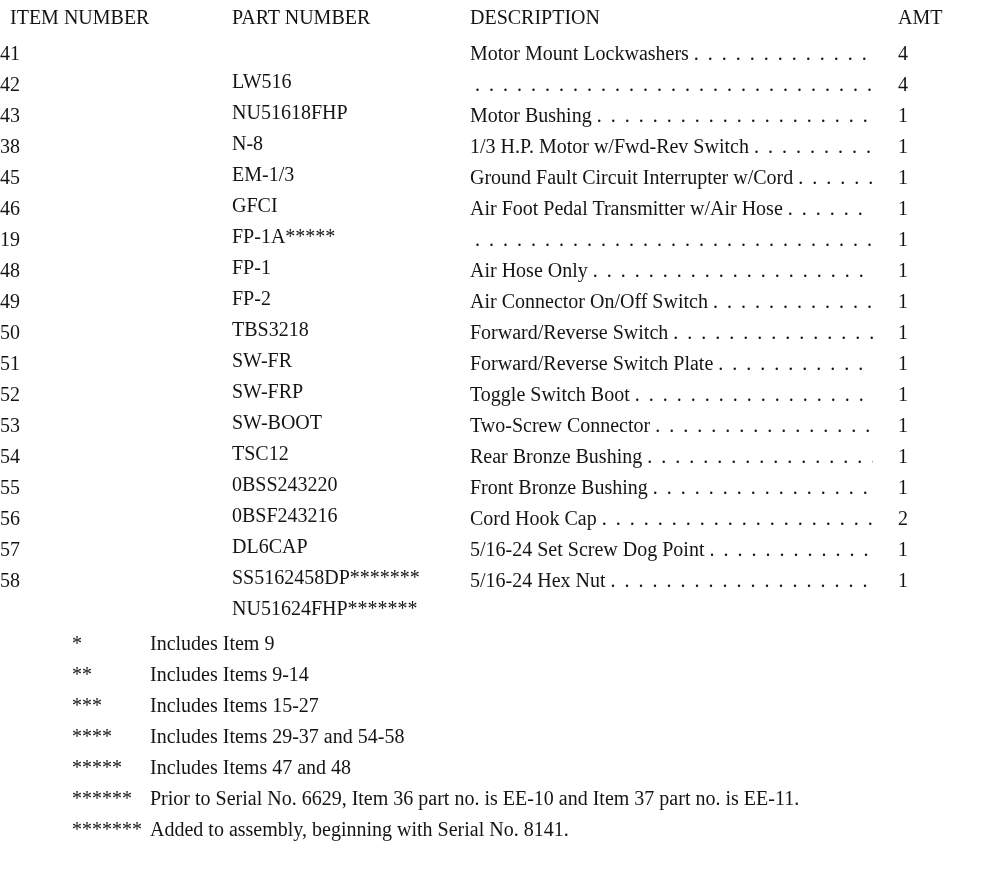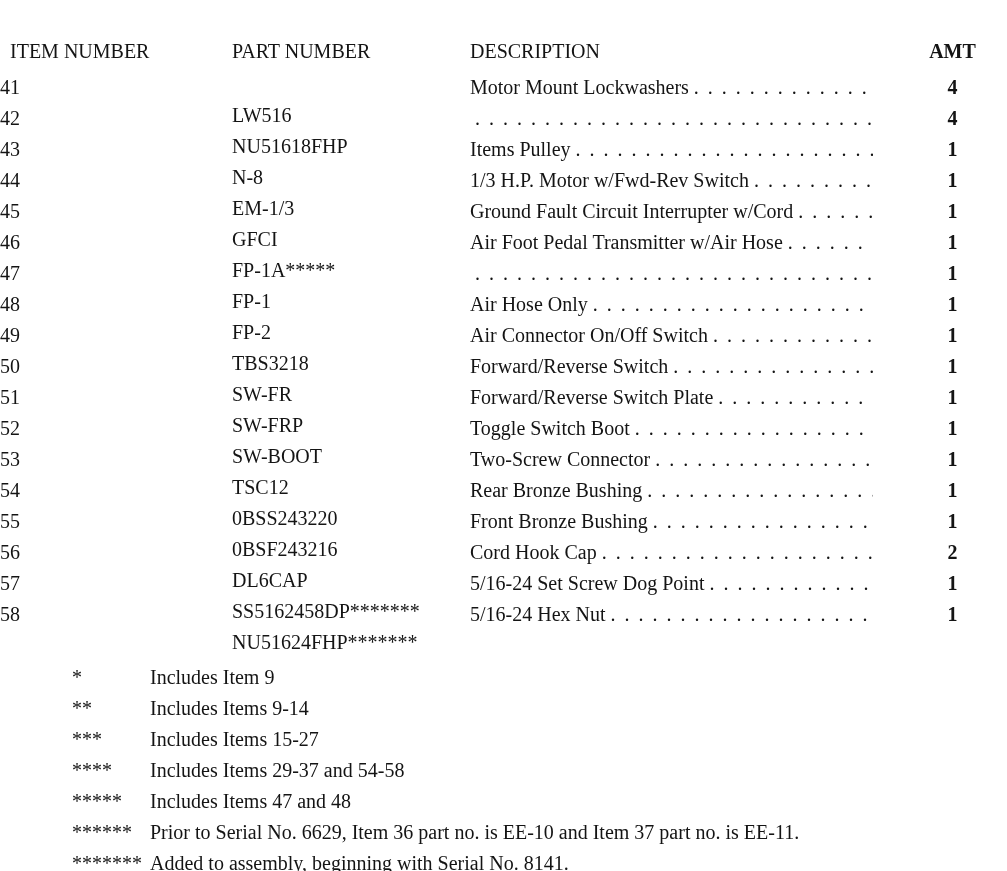--- a/index.html
+++ b/index.html
@@ -20,21 +20,20 @@
   }
   .row {
     display: grid;
     grid-template-columns: 232px 238px 403px 1fr;
     height: 31px;
     line-height: 31px;
     white-space: nowrap;
   }
   .header-row {
     margin-bottom: 5px;
-    margin-top: 34px;
   }
   .hdr-item {
     padding-left: 10px;
   }
   .cell-item {
     width: 170px;
     text-align: left;
   }
   .cell-part {
     text-align: left;
@@ -53,23 +52,22 @@
     overflow: hidden;
     white-space: nowrap;
     min-width: 0;
   }
   .leader::after {
     content: "................................................................";
     letter-spacing: 9px;
     padding-left: 5px;
   }
   .cell-amt, .hdr-amt {
-    text-align: center;
+    text-align: left;
     padding-left: 25px;
-    font-weight: bold;
   }
   .footnotes {
     margin-top: 32px;
   }
   .footnote {
     display: flex;
     height: 31px;
     line-height: 31px;
     white-space: nowrap;
   }
@@ -109,27 +107,27 @@
           <span class="cell-part">NU51618FHP</span>
           <span class="cell-desc">
             <span class="leader"></span>
           </span>
           <span class="cell-amt">4</span>
         </div>
         <div class="row">
           <span class="cell-item">43</span>
           <span class="cell-part">N-8</span>
           <span class="cell-desc">
-            <span class="desc-text">Items Pulley</span>
-            <span class="leader"></span>
-          </span>
-          <span class="cell-amt">1</span>
-        </div>
-        <div class="row">
-          <span class="cell-item">44</span>
+            <span class="desc-text">Motor Bushing</span>
+            <span class="leader"></span>
+          </span>
+          <span class="cell-amt">1</span>
+        </div>
+        <div class="row">
+          <span class="cell-item">38</span>
           <span class="cell-part">EM-1/3</span>
           <span class="cell-desc">
             <span class="desc-text">1/3 H.P. Motor w/Fwd-Rev Switch</span>
             <span class="leader"></span>
           </span>
           <span class="cell-amt">1</span>
         </div>
         <div class="row">
           <span class="cell-item">45</span>
           <span class="cell-part">GFCI</span>
@@ -142,21 +140,21 @@
         <div class="row">
           <span class="cell-item">46</span>
           <span class="cell-part">FP-1A*****</span>
           <span class="cell-desc">
             <span class="desc-text">Air Foot Pedal Transmitter w/Air Hose</span>
             <span class="leader"></span>
           </span>
           <span class="cell-amt">1</span>
         </div>
         <div class="row">
-          <span class="cell-item">47</span>
+          <span class="cell-item">19</span>
           <span class="cell-part">FP-1</span>
           <span class="cell-desc">
             <span class="leader"></span>
           </span>
           <span class="cell-amt">1</span>
         </div>
         <div class="row">
           <span class="cell-item">48</span>
           <span class="cell-part">FP-2</span>
           <span class="cell-desc">

